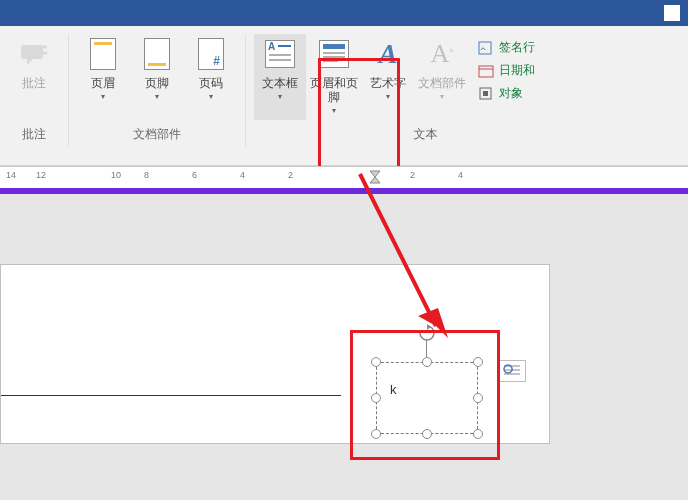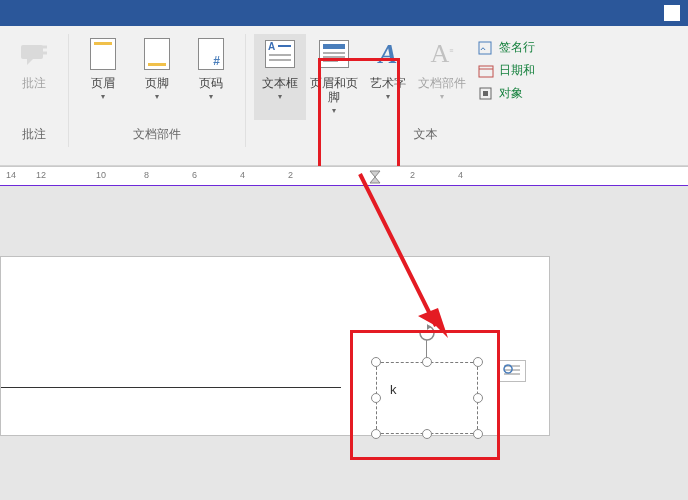--- a/index.html
+++ b/index.html
@@ -12,21 +12,21 @@
 .grp-btns{display:flex;gap:2px}
 .bigbtn{display:flex;flex-direction:column;align-items:center;justify-content:flex-start;width:52px;height:86px;padding-top:4px;cursor:pointer}
 .bigbtn .ic{width:32px;height:32px;display:flex;align-items:center;justify-content:center}
 .bigbtn .lbl{font-size:12px;color:#444;margin-top:6px;text-align:center;line-height:14px}
 .dd{font-size:8px;color:#666;margin-top:2px}
 .grplabel{font-size:12px;color:#666;margin-top:6px}
 .highlight{position:absolute;border:3px solid #e41b23;pointer-events:none}
 .smallist{display:flex;flex-direction:column;gap:4px;padding:4px 0 0 6px}
 .smallitem{display:flex;align-items:center;gap:5px;font-size:12px;color:#15803d;cursor:pointer;padding:1px 2px}
 .smic{width:16px;height:16px;display:flex;align-items:center;justify-content:center}
-.ruler{height:20px;background:#fff;border-top:1px solid #c9c9c9;border-bottom:1px solid #6d28d9;display:flex;align-items:center;font-size:9px;color:#888;position:relative;overflow:hidden}
+.ruler{height:28px;background:#fff;border-top:1px solid #c9c9c9;border-bottom:6px solid #6d28d9;display:flex;align-items:center;font-size:9px;color:#888;position:relative;overflow:hidden}
 .ruler .num{position:absolute;top:3px;font-size:9px;color:#7a7a7a}
 .docarea{background:#e6e6e6;height:320px;position:relative}
 .page{position:absolute;left:0;top:70px;width:550px;height:180px;background:#fff;border:1px solid #c0c0c0}
 .page hr{position:absolute;left:0;top:130px;width:340px;border:none;border-top:1.5px solid #333}
 
 .tb{position:absolute;left:368px;top:354px;width:118px;height:88px}
 .tb-border{position:absolute;inset:8px;border:1.5px dashed #7a7a7a}
 .handle{position:absolute;width:10px;height:10px;border:1.5px solid #8a8a8a;background:#fff;border-radius:50%}
 .h-tl{left:3px;top:3px}.h-tm{left:calc(50% - 5px);top:3px}.h-tr{right:3px;top:3px}
 .h-ml{left:3px;top:calc(50% - 5px)}.h-mr{right:3px;top:calc(50% - 5px)}
@@ -174,21 +174,21 @@
     <div class="grplabel" style="margin-left:60px">文本</div>
   </div>
  </div>
 </div>
 
 <div class="highlight" style="left:318px;top:58px;width:82px;height:116px"></div>
 
 <div class="ruler">
   <span class="num" style="left:6px">14</span>
   <span class="num" style="left:36px">12</span>
-  <span class="num" style="left:96px">10</span>
+  <span class="num" style="left:111px">10</span>
   <span class="num" style="left:144px">8</span>
   <span class="num" style="left:192px">6</span>
   <span class="num" style="left:240px">4</span>
   <span class="num" style="left:288px">2</span>
   <svg style="position:absolute;left:368px;top:0" width="14" height="20">
       <polygon points="2,4 12,4 7,10" fill="#d0d0d0" stroke="#888"></polygon>
       <polygon points="2,16 12,16 7,10" fill="#d0d0d0" stroke="#888"></polygon>
     </svg>
   <span class="num" style="left:410px">2</span>
   <span class="num" style="left:458px">4</span>

